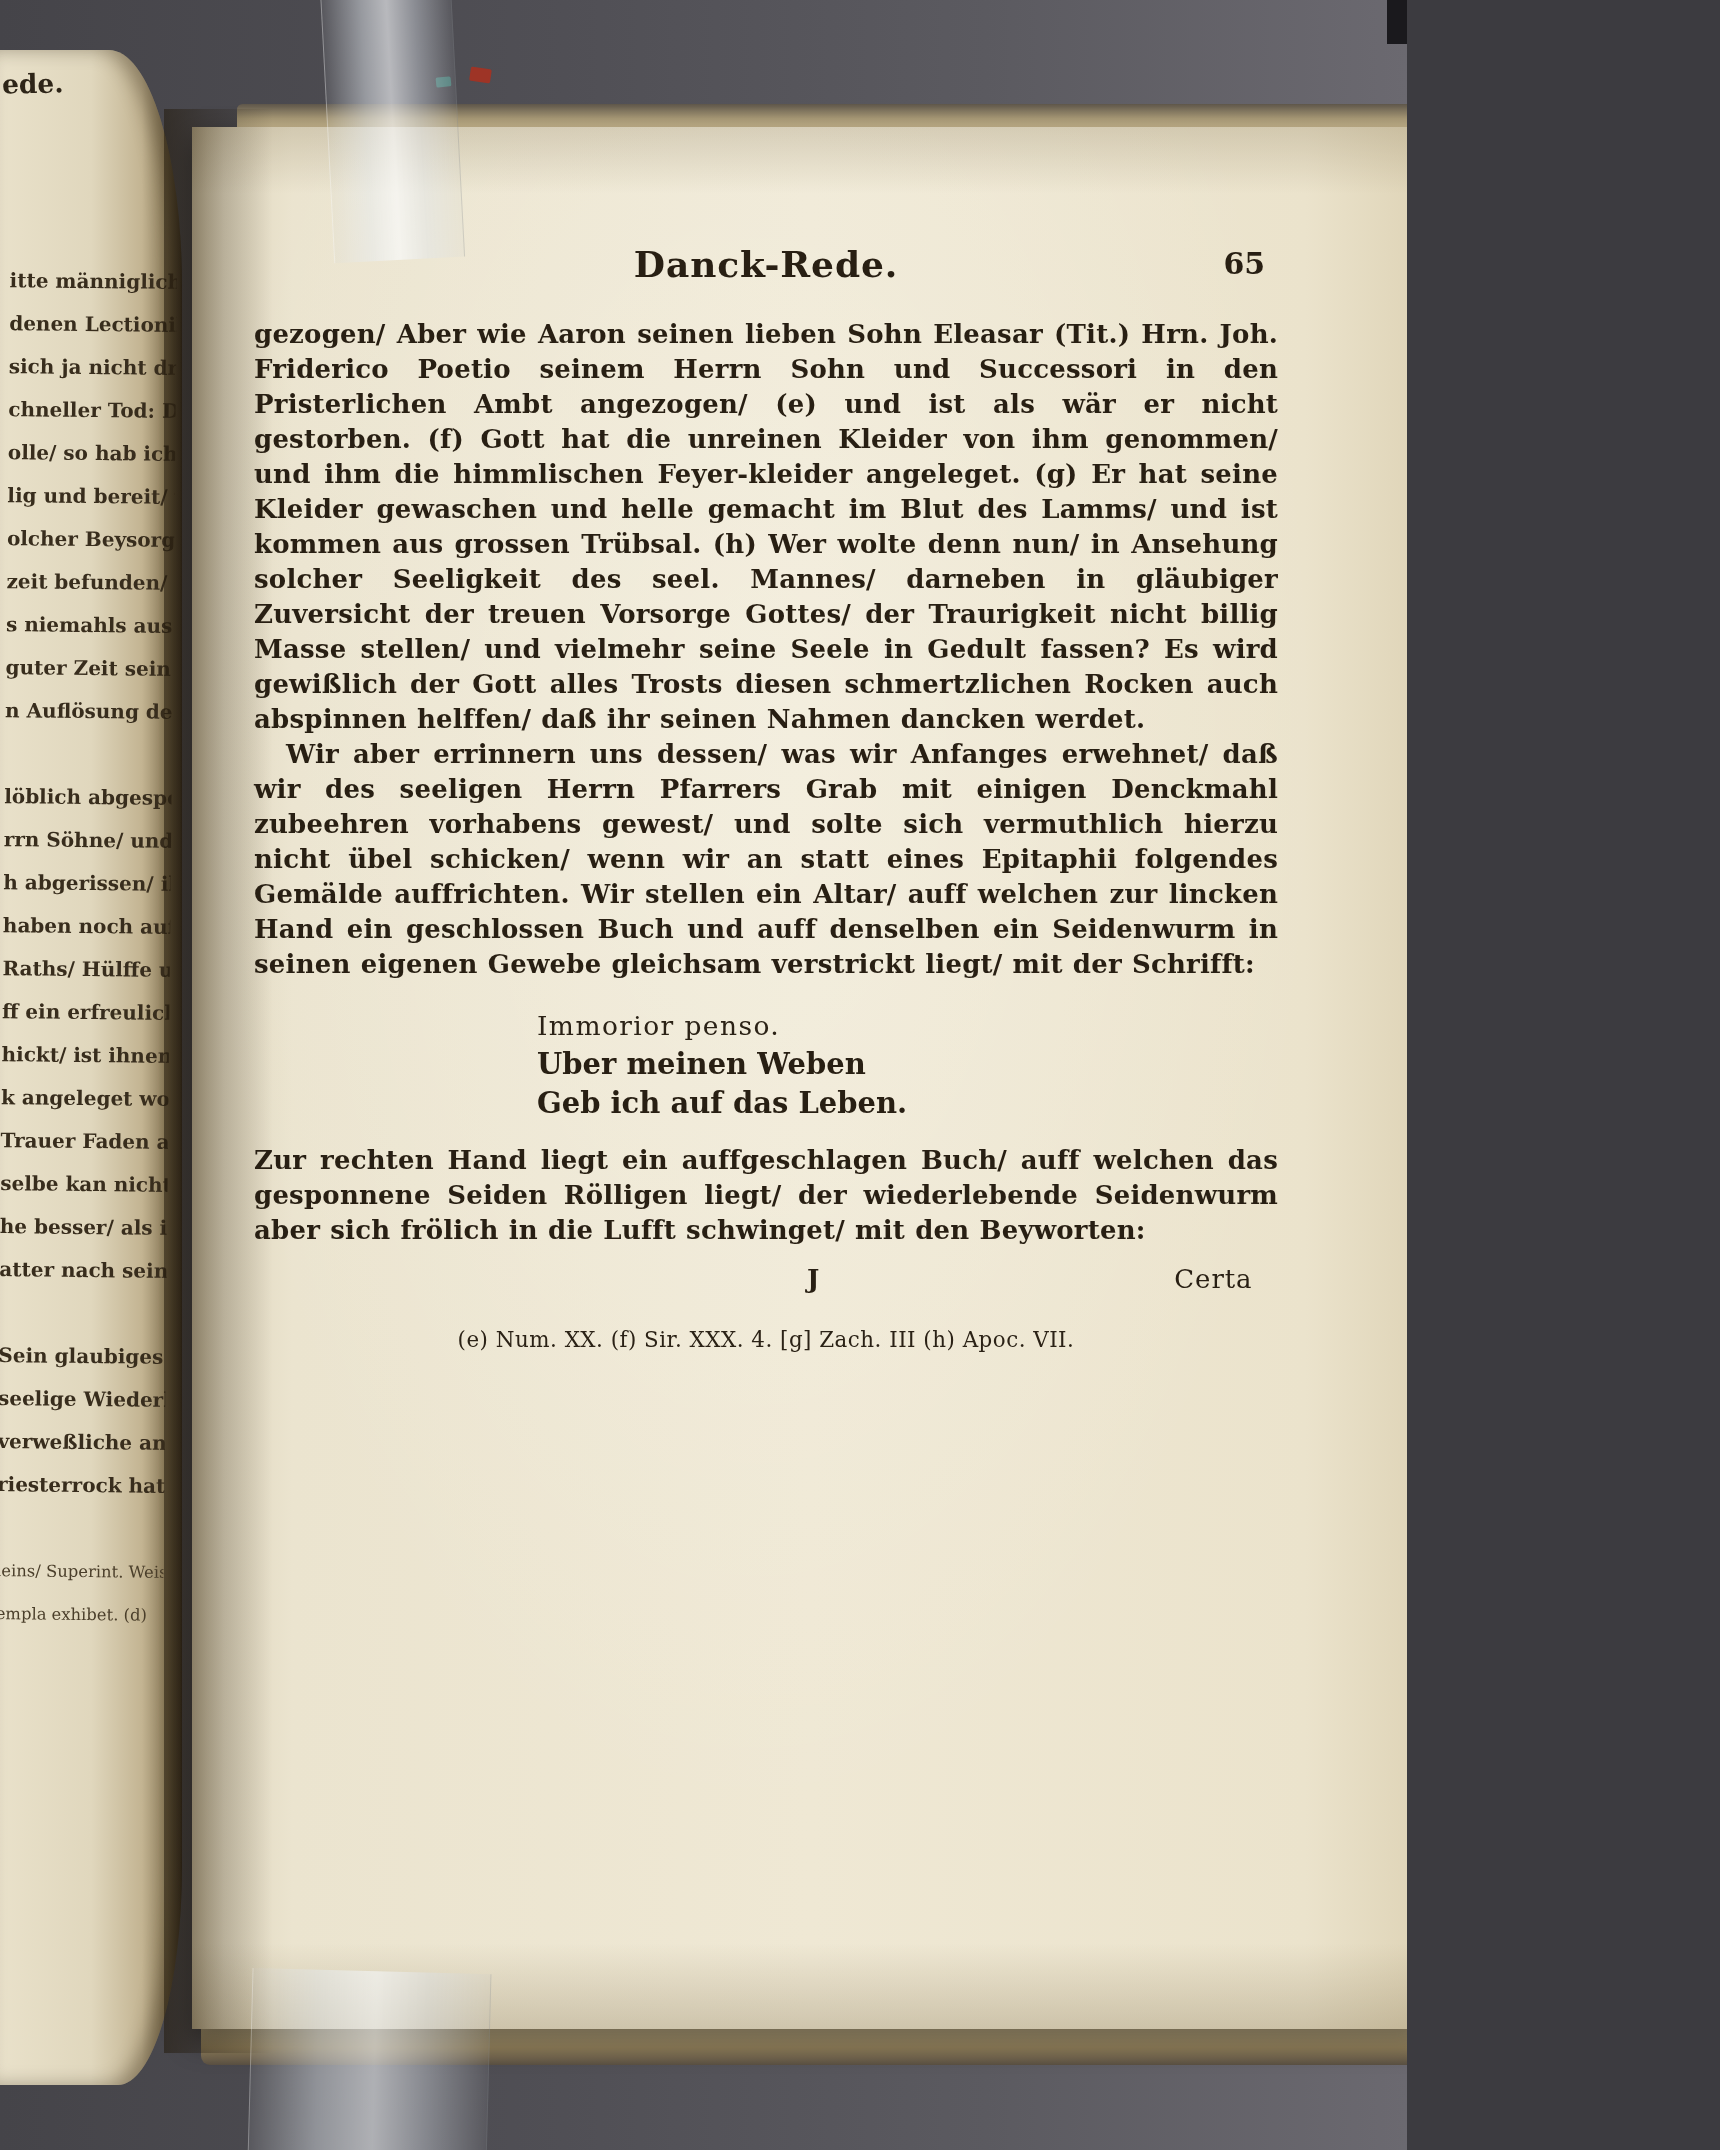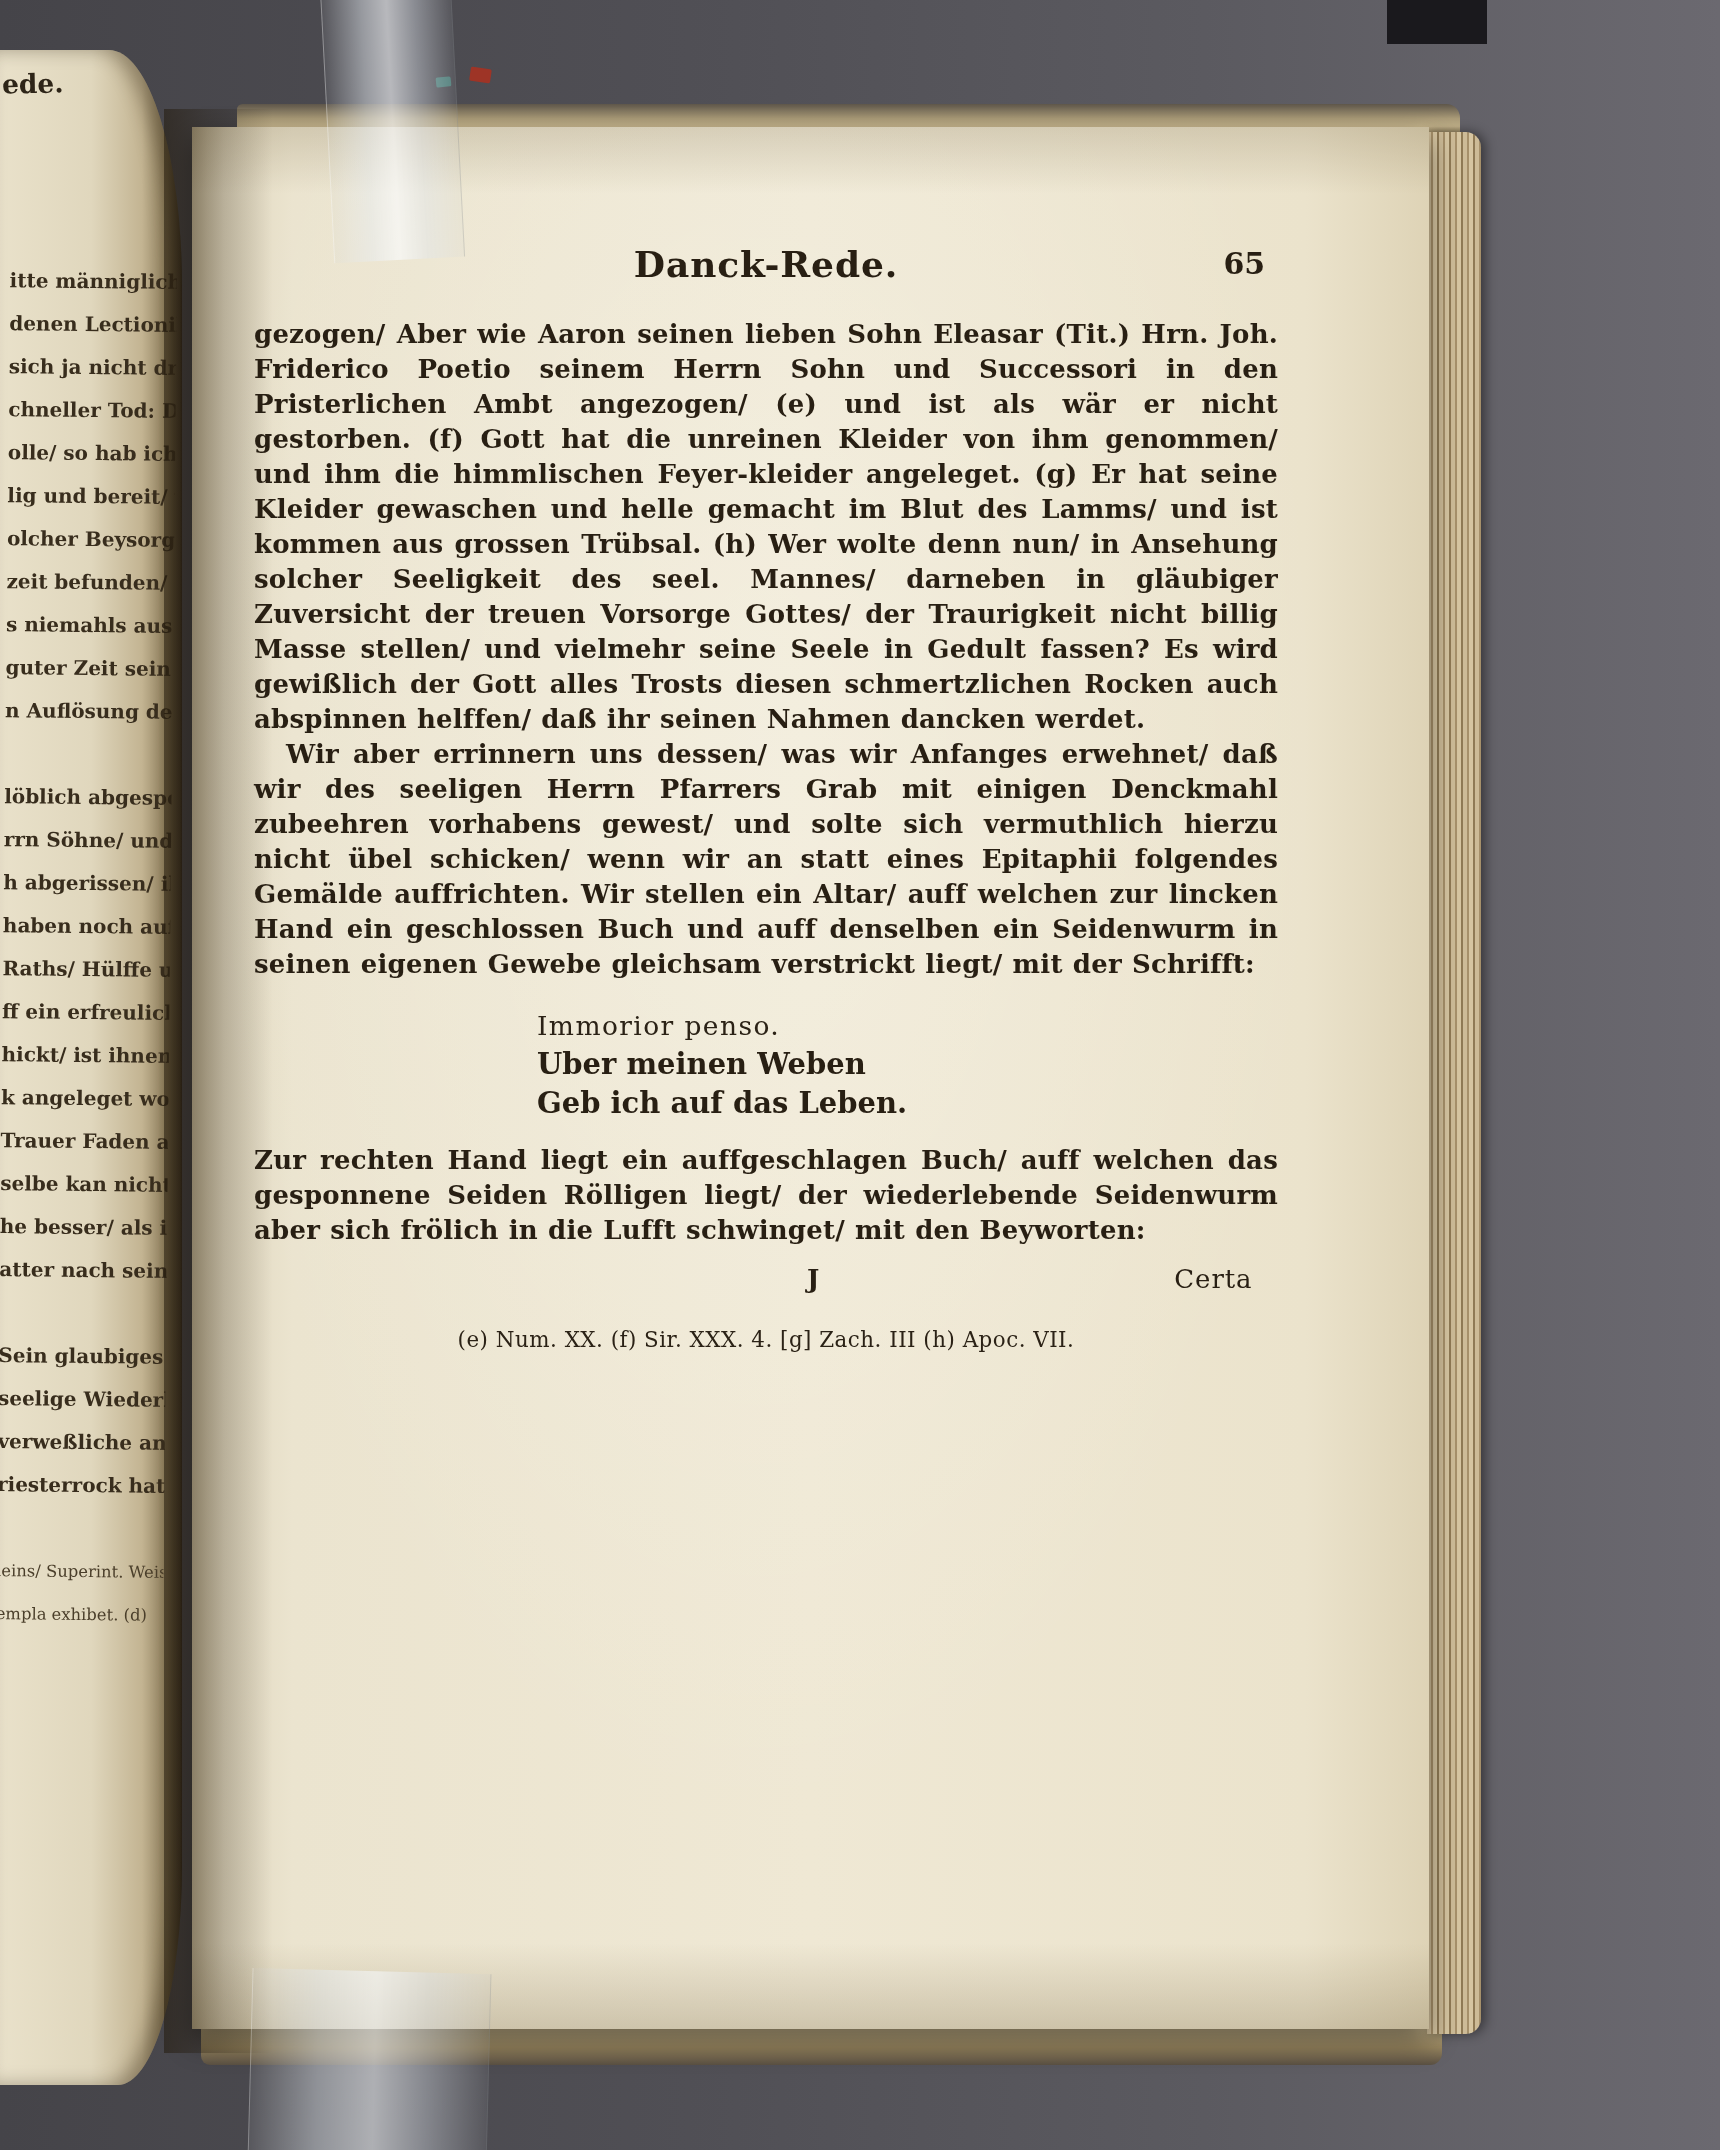--- a/index.html
+++ b/index.html
@@ -1,19 +1,19 @@
 <!DOCTYPE html>
 <html style="font-size:7.3px"><head>
 <meta charset="utf-8">
 <style>
   html,body{margin:0;padding:0;}
   body{background:#3c3b40;font-family:"DejaVu Serif", serif;}
   #screen{
     position:relative;
-    width:1720px;height:2151px;
+    width:1407px;height:2151px;
     overflow:hidden;
     background:linear-gradient(90deg,#454449 0%,#504f55 40%,#5b5a60 70%,#6b6970 100%);
   }
   
   .left-page{
     position:absolute;left:0;top:50px;width:182px;height:2035px;
     background:linear-gradient(90deg,#e9e1ca 0%,#e0d7bd 50%,#c3b492 78%,#8a7a58 92%,#4a4030 99%,#332c22 100%);
     border-top-right-radius:73px 237px;
     border-bottom-right-radius:64px 219px;
     box-shadow:inset -12px 0 18px rgba(40,30,12,.35);

